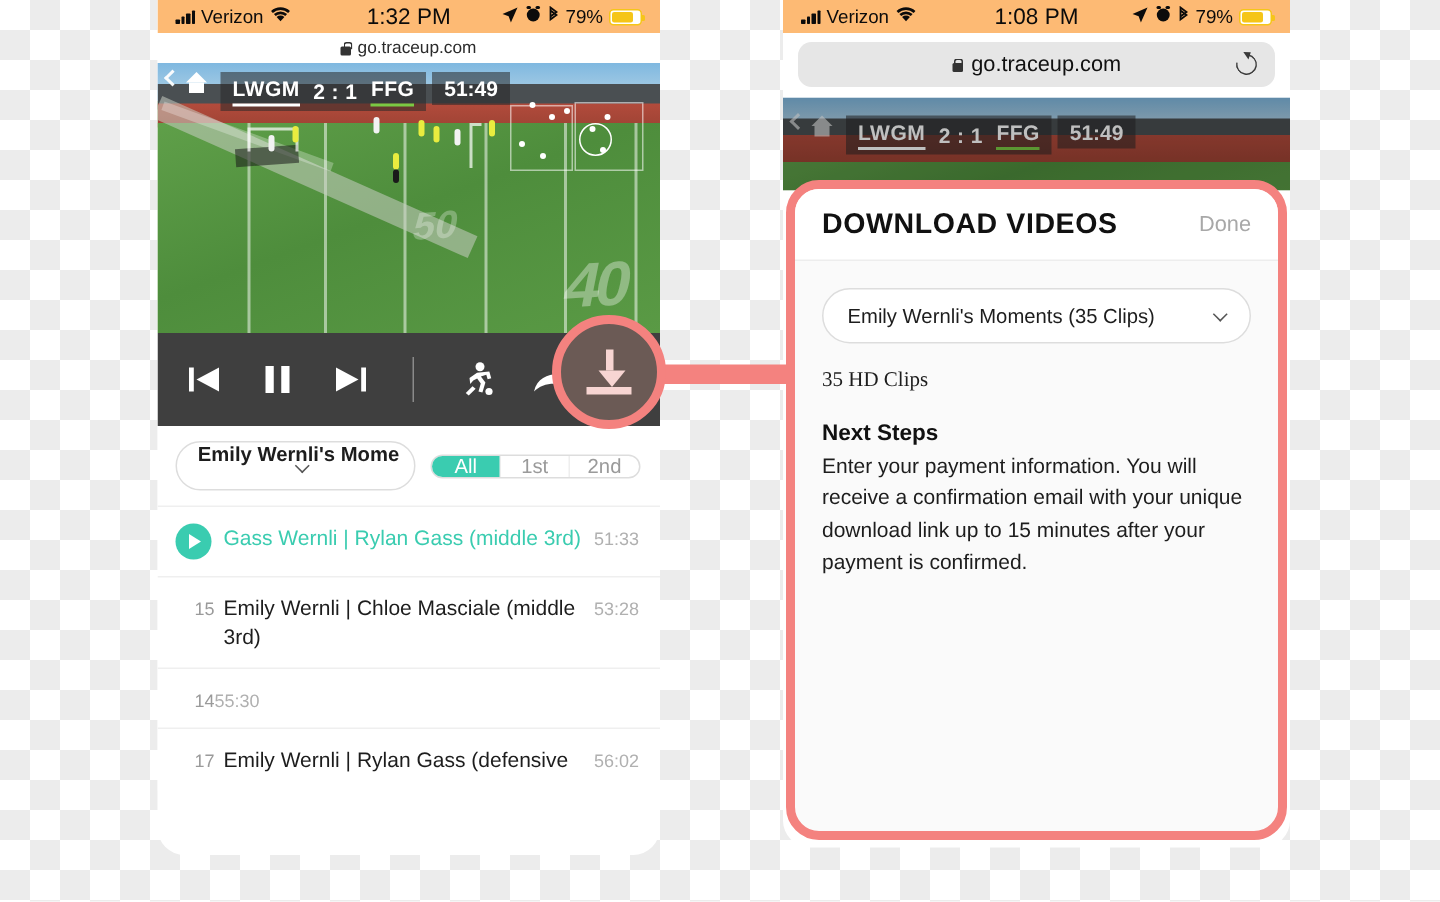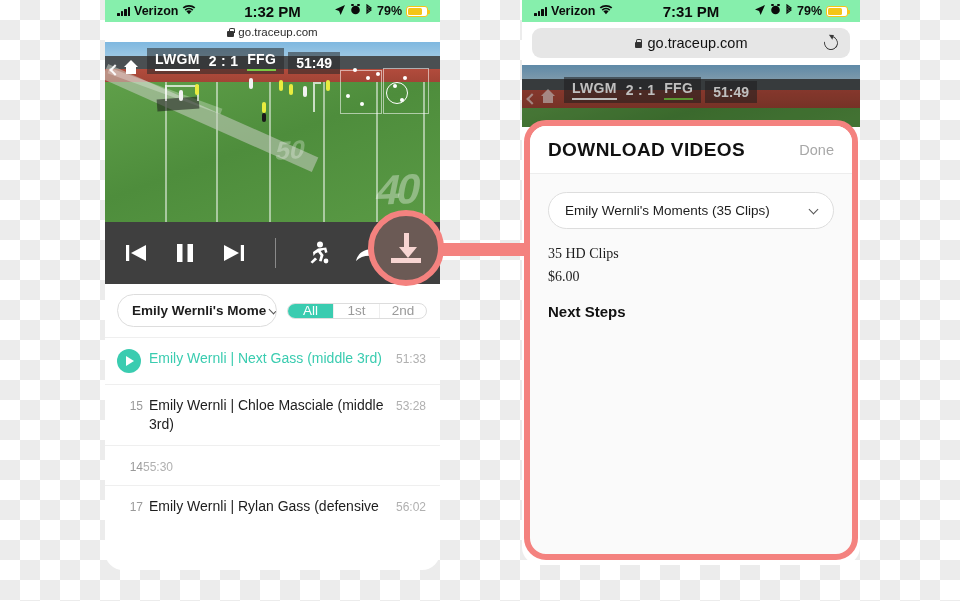--- a/index.html
+++ b/index.html
@@ -21,22 +21,22 @@
   
   #left-phone {
     position: absolute; left: 105px; top: 0px;
     width: 335px; height: 570px;
     background: #ffffff;
     border-radius: 0 0 18px 18px;
     overflow: hidden;
   }
   .statusbar {
     height: 22px; display: flex; align-items: center;
-    padding: 0 12px; font-size: 12.5px; font-weight: bold;
-    color: #0b0b0b; background: #86efac;
+    padding: 0 12px; font-size: 12.5px; font-weight: normal;
+    color: #0b0b0b; background: #fdba74;
   }
   .sb-left { display: flex; align-items: center; gap: 4px; flex: 1; }
   .sb-center { flex: 0 0 auto; font-size: 15px; }
   .sb-right { display: flex; align-items: center; gap: 4px; flex: 1; justify-content: flex-end; }
   .bars { display: inline-flex; align-items: flex-end; gap: 1px; height: 9px; }
   .bars i { display: block; width: 2.5px; background: #0b0b0b; border-radius: .5px; }
   .bars i:nth-child(1){height:3px}.bars i:nth-child(2){height:5px}
   .bars i:nth-child(3){height:7px}.bars i:nth-child(4){height:9px}
   .batt {
     width: 22px; height: 11px; border: 1.3px solid #f5c518; border-radius: 3px;
@@ -86,21 +86,21 @@
     position:absolute; right:135px; bottom:56px;
     font-size:26px; font-weight:bold; color:rgba(255,255,255,.28);
     transform: skewX(-16deg) rotate(-4deg);
   }
   .diag { position:absolute; background:rgba(200,205,195,.55); }
   .player { position:absolute; width:4px; height:11px; border-radius:2px; }
   .goal { position:absolute; border:2px solid rgba(255,255,255,.7); border-bottom:none; }
 
   .scorebar {
     position:absolute; top:6px; left:0; right:0; height:26px;
-    display:flex; align-items:flex-end; padding-left:6px; gap:0;
+    display:flex; align-items:flex-start; padding-left:6px; gap:0;
   }
   .chev-back {
     width:8px; height:8px; border-left:2px solid #fff; border-bottom:2px solid #fff;
     transform: rotate(45deg); margin-right:4px; opacity:.95;
   }
   .home-ico { width:16px; height:14px; position:relative; margin-right:8px; }
   .home-ico:before {
     content:''; position:absolute; top:0; left:1px;
     border-left:7px solid transparent; border-right:7px solid transparent;
     border-bottom:7px solid #fff;
@@ -134,21 +134,21 @@
   .ctrl { color:#fff; display:flex; align-items:center; }
   .divider { width:1px; height:30px; background:#8a8a8a; margin:0 4px; }
 
   .fl-row {
     display:flex; align-items:center; padding:10px 12px; gap:10px; background:#fff;
   }
   .dd-pill {
     border:1px solid #ddd; border-radius:18px; height:33px;
     display:flex; align-items:center; padding:0 10px 0 14px;
     font-size:13.5px; font-weight:bold; color:#1d1d1d; max-width:160px;
-    overflow:hidden; white-space:nowrap; background:#fff;
+    overflow:hidden; white-space:nowrap; background:#fff;flex-direction:column;
   }
   .chev-dn { width:7px; height:7px; border-right:1.6px solid #555;
              border-bottom:1.6px solid #555; transform:rotate(45deg);
              margin-left:4px; flex:0 0 auto; margin-top:-3px;}
   .seg {
     display:flex; border:1px solid #ddd; border-radius:18px; overflow:hidden;
     height:16px; background:#fff;
   }
   .seg div {
     width:46px; display:flex; align-items:center; justify-content:center;
@@ -390,21 +390,21 @@
     <div class="seg">
       <div class="on">All</div>
       <div>1st</div>
       <div>2nd</div>
     </div>
   </div>
 
   <div>
     <div class="clip active first">
       <span class="play-c"></span>
-      <span class="clip-txt">Emily Wernli  |  Next Gass (middle 3rd)</span>
+      <span class="clip-txt">Gass Wernli  |  Rylan Gass (middle 3rd)</span>
       <span class="clip-time">51:33</span>
     </div>
     <div class="clip">
       <span class="clip-idx">15</span>
       <span class="clip-txt">Emily Wernli  |  Chloe Masciale (middle 3rd)</span>
       <span class="clip-time">53:28</span>
     </div>
     <div class="clip">
       <span class="clip-idx">14</span>
       <span class="clip-time">55:30</span>
@@ -428,21 +428,21 @@
         </span>
       <span>Verizon</span>
       <span>
         <svg width="14" height="11" viewBox="0 0 14 11">
             <path d="M7 10.2 4.4 7.3a3.9 3.9 0 0 1 5.2 0Z" fill="#0b0b0b"></path>
             <path d="M2.6 5.4a6.6 6.6 0 0 1 8.8 0l-1.2 1.3a4.9 4.9 0 0 0-6.4 0Z" fill="#0b0b0b"></path>
             <path d="M.7 3.3a9.4 9.4 0 0 1 12.6 0L12.1 4.6a7.7 7.7 0 0 0-10.2 0Z" fill="#0b0b0b"></path>
           </svg>
       </span>
     </div>
-    <div class="sb-center">7:31 PM</div>
+    <div class="sb-center">1:08 PM</div>
     <div class="sb-right">
       <span>
         <svg width="12" height="12" viewBox="0 0 12 12">
             <path d="M11 1 1 5.4l4.1 1.5L6.6 11Z" fill="#0b0b0b"></path>
           </svg>
       </span>
       <span>
         <svg width="11" height="11" viewBox="0 0 11 11">
             <circle cx="5.5" cy="6" r="4.3" fill="#0b0b0b"></circle>
             <rect x="1" y="0" width="3" height="2" rx="1" fill="#0b0b0b"></rect>
@@ -489,22 +489,22 @@
   <div class="modal-head">
     <span class="modal-title">DOWNLOAD VIDEOS</span>
     <span class="modal-done">Done</span>
   </div>
   <div class="modal-body">
     <div class="sel-pill">
       <span>Emily Wernli's Moments (35 Clips)</span>
       <span class="chev-dn"></span>
     </div>
     <div class="info">35 HD Clips</div>
-    <div class="info" style="margin-top:2px">$6.00</div>
     <div class="ns-h">Next Steps</div>
+    <div class="ns-p">Enter your payment information. You will receive a confirmation email with your unique download link up to 15 minutes after your payment is confirmed.</div>
   </div>
 </div>
 
 <div id="connector"></div>
 <div id="dl-ring">
   <div class="arr">
     <div class="stem"></div>
     <div class="head"></div>
   </div>
   <div class="bar"></div>

